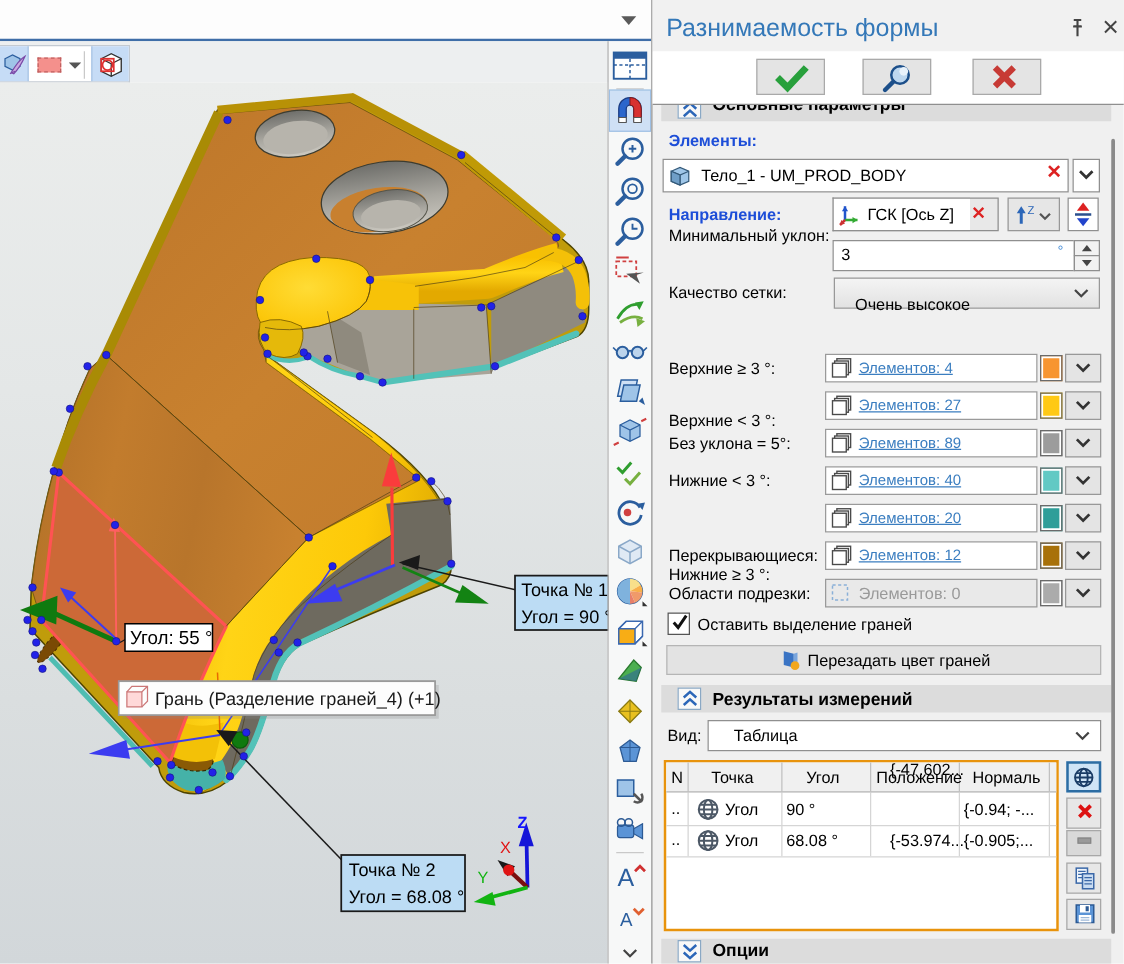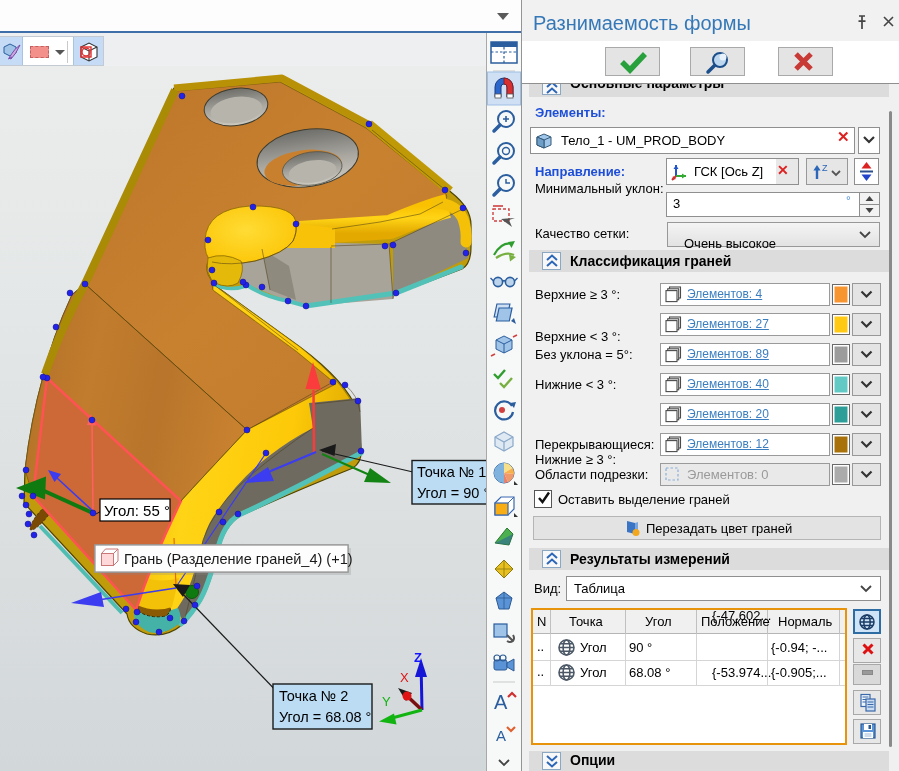--- a/index.html
+++ b/index.html
@@ -533,27 +533,20 @@
         <path d="M10.5,21 l-4,-5 h8 Z" fill="#444"></path>
       </svg>
 
       <div class="lbl abs" style="left:13px;top:142px;">Качество сетки:</div>
       <div class="gbtn abs" style="left:145px;top:138px;width:213px;height:25px;background:linear-gradient(#f4f4f4,#e2e2e2);"></div>
       <div class="lbl abs" style="left:162px;top:142px;margin-top:10px;">Очень высокое</div>
       <svg class="abs" style="left:336px;top:146px;" width="14" height="10" viewBox="0 0 14 10">
         <path d="M2,2 L7,7 L12,2" stroke="#444" stroke-width="1.8" fill="none"></path>
       </svg>
 
-      <div class="hdr abs" style="top:166px;">
-        <div class="ht">Классификация граней</div>
-        <div class="chevbox"></div>
-        <svg class="abs" style="left:16px;top:4px;" width="14" height="14" viewBox="0 0 14 14">
-          <path d="M2,6 L7,1.5 L12,6 M2,12 L7,7.5 L12,12" stroke="#2b66b8" stroke-width="2" fill="none"></path>
-        </svg>
-      </div>
 
       <div class="lbl abs" style="left:13px;top:203px;">Верхние ≥ 3 °:</div>
       <div class="field abs" style="left:138px;top:199px;width:170px;height:23px;background:#fff;border-color:#9a9a9a;"></div>
       <svg class="abs" style="left:142px;top:201px;" width="19" height="19" viewBox="0 0 19 19">
           <g fill="#fff" stroke="#4a4a4a" stroke-width="1.1">
             <rect x="5.5" y="2" width="11" height="11"></rect>
             <rect x="3.7" y="3.8" width="11" height="11"></rect>
             <rect x="2" y="5.6" width="11" height="11"></rect>
           </g>
         </svg>
@@ -667,21 +660,21 @@
       <div class="hdr abs" style="top:464px;">
         <div class="ht">Результаты измерений</div>
         <div class="chevbox"></div>
         <svg class="abs" style="left:16px;top:4px;" width="14" height="14" viewBox="0 0 14 14">
           <path d="M2,6 L7,1.5 L12,6 M2,12 L7,7.5 L12,12" stroke="#2b66b8" stroke-width="2" fill="none"></path>
         </svg>
       </div>
 
       <div class="lbl abs" style="left:12px;top:497px;">Вид:</div>
       <div class="field abs" style="left:44px;top:492px;width:315px;height:25px;"></div>
-      <div class="lbl abs" style="left:52px;top:497px;text-align:center;">Таблица</div>
+      <div class="lbl abs" style="left:65px;top:497px;text-align:center;">Таблица</div>
       <svg class="abs" style="left:337px;top:500px;" width="14" height="10" viewBox="0 0 14 10">
         <path d="M2,2 L7,7 L12,2" stroke="#444" stroke-width="1.8" fill="none"></path>
       </svg>
 
       <div class="abs" style="left:9px;top:524px;width:316px;height:137px;background:#fff;border:2px solid #e8930c;"></div>
       <div class="abs" style="left:11px;top:526px;width:312px;height:24px;background:#f0f0f0;border-bottom:1px solid #b5b5b5;"></div>
       <div class="abs" style="left:28px;top:526px;width:1px;height:24px;background:#c0c0c0;"></div>
       <div class="abs" style="left:28px;top:550px;width:1px;height:51px;background:#d5d5d5;"></div>
       <div class="abs" style="left:103px;top:526px;width:1px;height:24px;background:#c0c0c0;"></div>
       <div class="abs" style="left:103px;top:550px;width:1px;height:51px;background:#d5d5d5;"></div>

